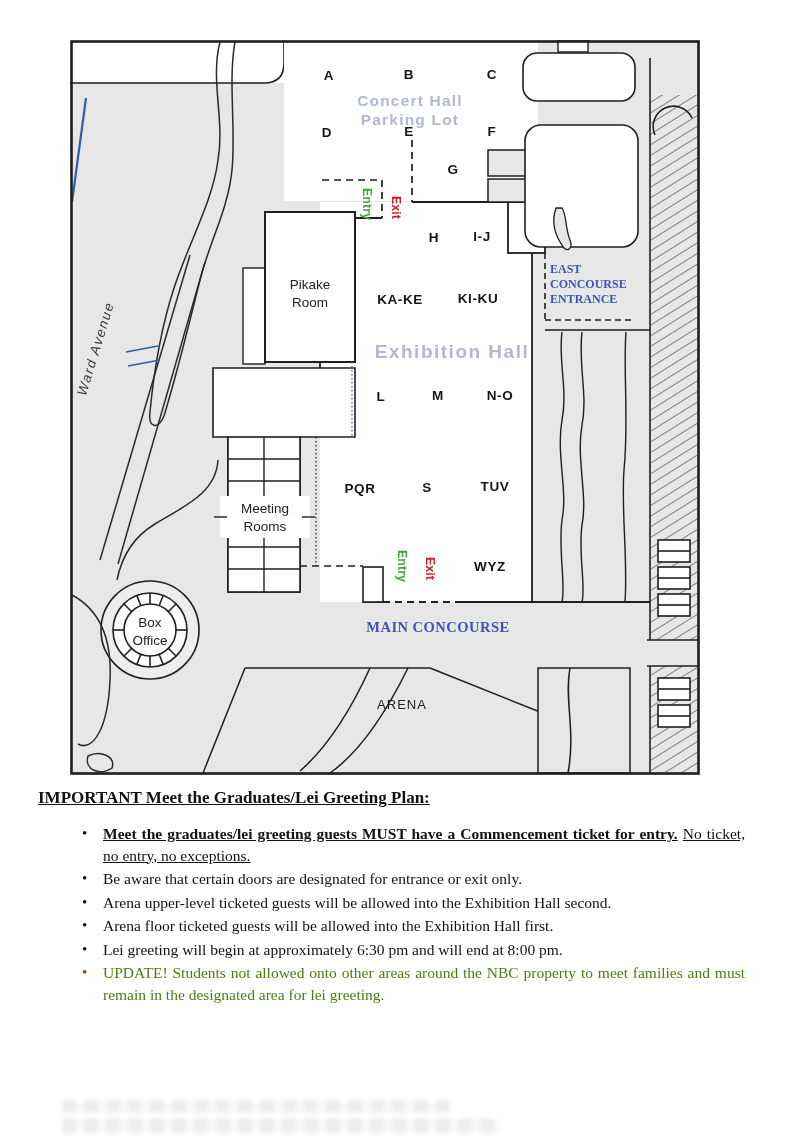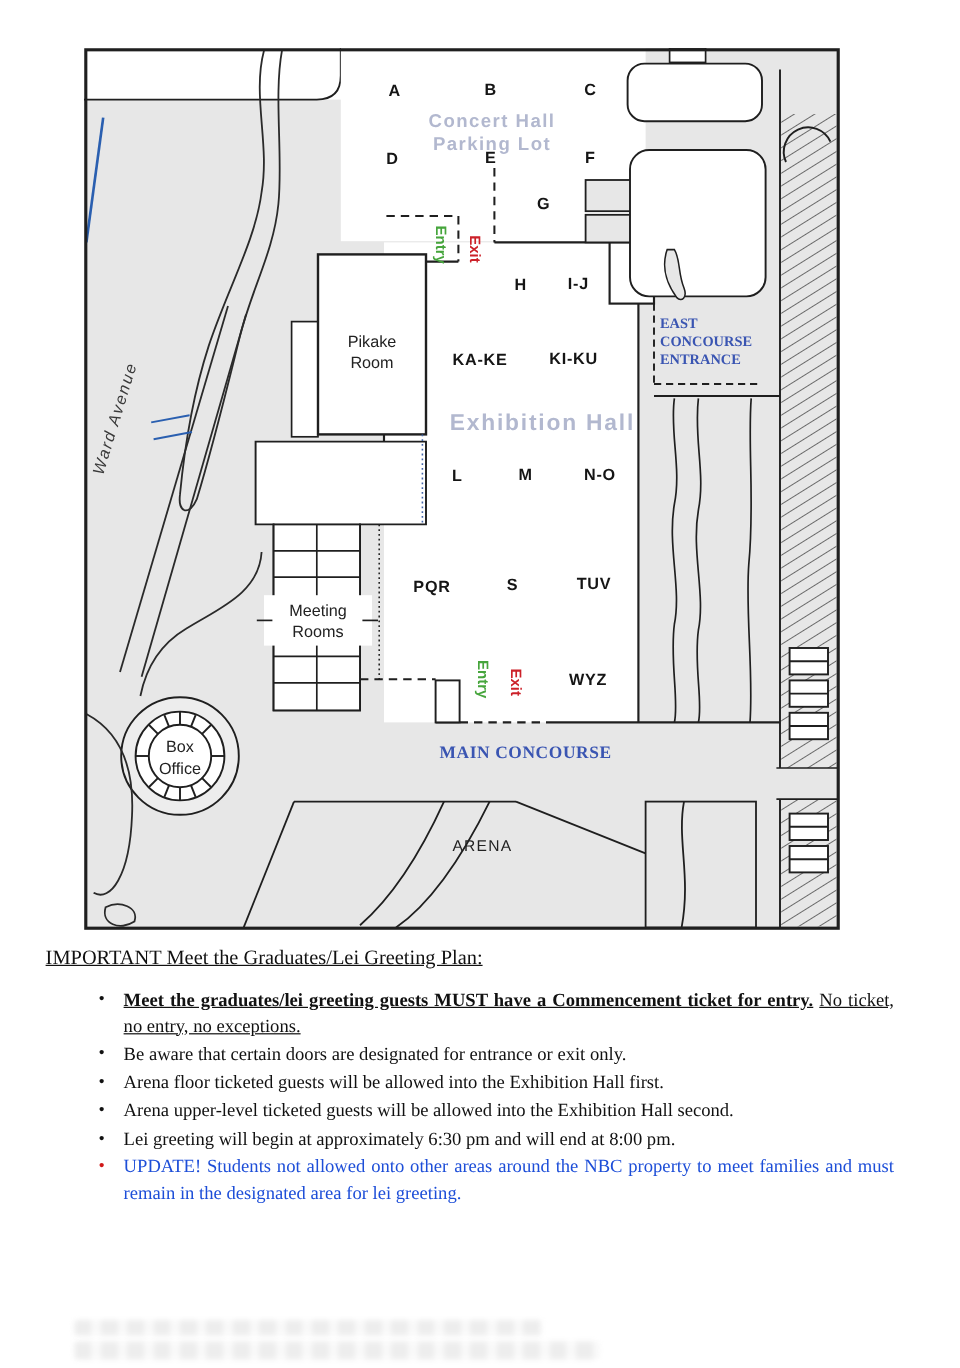--- a/index.html
+++ b/index.html
@@ -17,26 +17,26 @@
   .arenalabel{font-family:"Liberation Sans",sans-serif;font-size:13px;fill:#222;letter-spacing:1px;text-anchor:middle;}
   .blueconc{font-family:"Liberation Serif",serif;font-weight:bold;font-size:14.5px;fill:#3a55b2;
        letter-spacing:.5px;text-anchor:middle;}
   .blueeast{font-family:"Liberation Serif",serif;font-weight:bold;font-size:12px;fill:#3a55b2;text-anchor:start;}
   .doorg{font-family:"Liberation Sans",sans-serif;font-weight:bold;font-size:12.5px;fill:#46a53c;}
   .doorr{font-family:"Liberation Sans",sans-serif;font-weight:bold;font-size:12.5px;fill:#cc2129;}
   .ward{font-family:"Liberation Sans",sans-serif;font-style:italic;font-size:13.5px;fill:#3a3a3a;
        letter-spacing:1.5px;text-anchor:middle;}
   
   #notice{position:absolute;left:38px;top:788px;width:722px;}
-  #notice h1{font-size:17px;margin:0 0 2px 0;font-weight:normal;text-decoration:underline;}
+  #notice h1{font-size:17px;margin:0 0 2px 0;font-weight:bold;text-decoration:underline;}
   #notice ul{list-style:none;margin:15px;padding:0 0 0 27px;}
   #notice li{position:relative;padding-left:23px;font-size:15.5px;line-height:21.5px;
        text-align:justify;margin-bottom:2px;}
   #notice li::before{content:"\2022";position:absolute;left:2px;top:0;font-size:15px;}
-  #notice li.red{color:#1d4ed8;}
+  #notice li.red{color:#4d7c0f;}
   #notice li.red::before{color:#d01818;}
   #notice ul ul{padding-left:34px;margin-top:1px;}
   #notice ul ul li::before{content:"o";font-size:13px;left:4px;top:0;}
   .bu{font-weight:bold;text-decoration:underline;}
   .u{text-decoration:underline;}
   .b{font-weight:normal;}
   
   .ghost{position:absolute;background:repeating-linear-gradient(90deg,#d8d8d8 0 14px,#f2f2f2 14px 22px);
        opacity:.45;filter:blur(2px);border-radius:3px;}
   #ghost1{left:62px;top:1100px;width:390px;height:13px;}
@@ -246,22 +246,22 @@
 
       <rect x="1.5" y="1.5" width="627" height="732" fill="none" stroke="#1f1f1f" stroke-width="2.6"></rect>
     </svg>
   </div>
 
   <div id="notice">
     <h1>IMPORTANT Meet the Graduates/Lei Greeting Plan:</h1>
     <ul>
       <li><span class="bu">Meet the graduates/lei greeting guests MUST have a Commencement ticket for entry.</span> <span class="u">No ticket, no entry, no exceptions.</span></li>
       <li><span class="b">Be aware that certain doors are designated for entrance or exit only.</span></li>
+      <li>Arena upper-level ticketed guests will be allowed into the Exhibition Hall second.</li>
       <li>Arena floor ticketed guests will be allowed into the Exhibition Hall first.</li>
-      <li>Arena upper-level ticketed guests will be allowed into the Exhibition Hall second.</li>
       <li>Lei greeting will begin at approximately 6:30 pm and will end at 8:00 pm.</li>
       <li class="red"><span class="b">UPDATE!</span> <span>Students not allowed onto other areas around the NBC property to meet families and must remain in the designated area for lei greeting.</span>
       </li>
     </ul>
   </div>
 
   <div class="ghost" id="ghost1"></div>
   <div class="ghost" id="ghost2"></div>
 
 </div>

